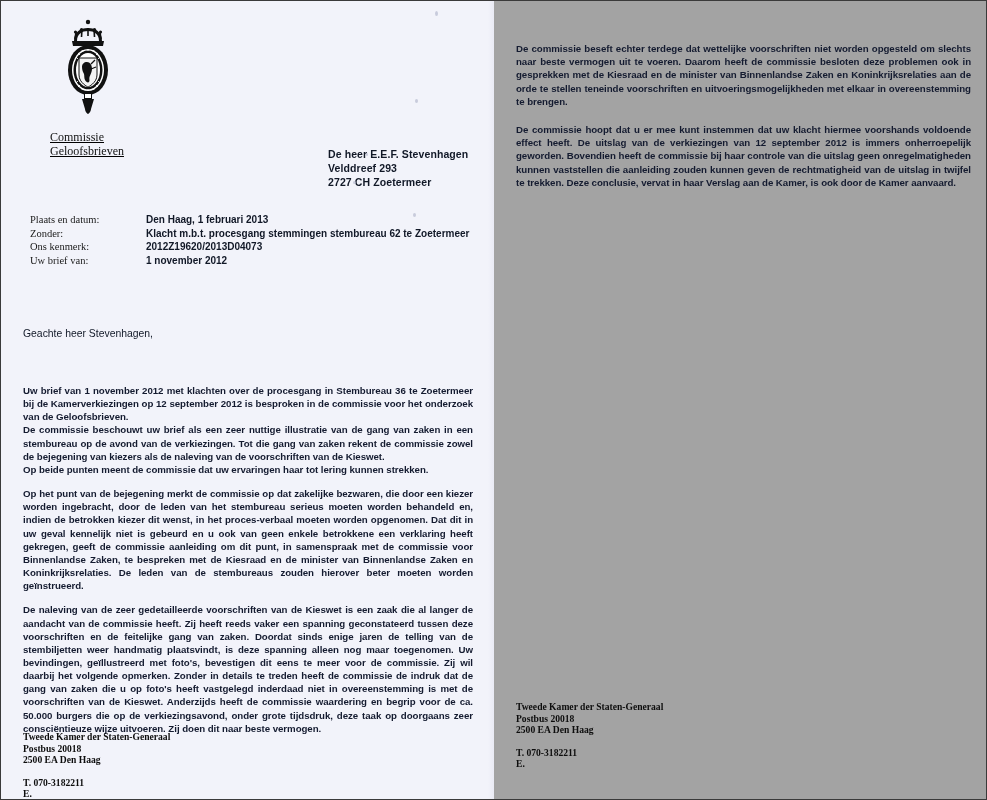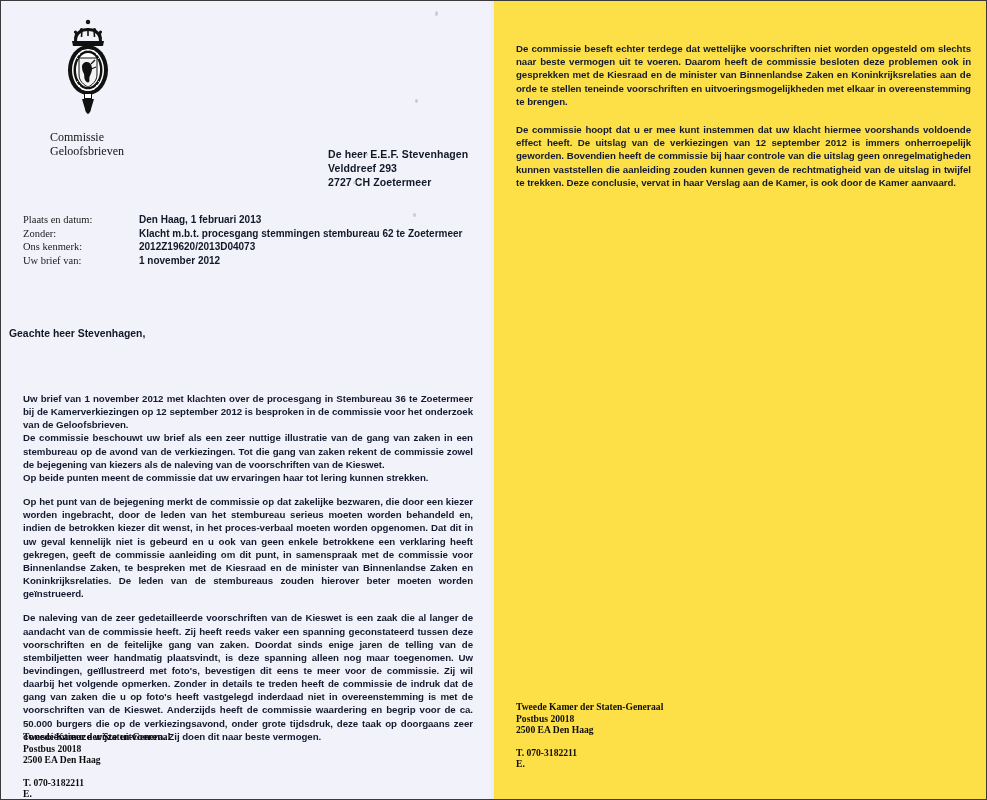--- a/index.html
+++ b/index.html
@@ -26,40 +26,41 @@
   .page-left {
     left: 0;
     width: 494px;
     background: #f2f3fa;
     border: 1px solid #3a3a3a;
     border-right: none;
   }
   .page-right {
     left: 494px;
     width: 493px;
-    background: #fde047;
+    background: #a3a3a3;
     border: 1px solid #3a3a3a;
     border-left: none;
   }
   .page-left::after {
     content: "";
     position: absolute;
     top: 0; right: 0; bottom: 0;
     width: 6px;
     background: linear-gradient(to right, rgba(220,222,236,0) 0%, rgba(232,233,244,0.85) 100%);
     pointer-events: none;
   }
 
   
   .emblem-wrap {
     position: absolute;
     left: 42px;
     top: 16px;
     width: 90px;
     text-align: center;
+    text-decoration: underline;
   }
   .emblem-svg { display: block; margin: 0 auto; }
   .emblem-caption {
     margin-top: 5px;
     font-family: "Liberation Serif", serif;
     font-size: 12px;
     line-height: 14px;
     color: #111;
     text-align: left;
     padding-left: 7px;
@@ -74,21 +75,21 @@
     line-height: 14.2px;
     font-weight: bold;
     color: #111827;
     letter-spacing: 0.1px;
     margin-top: 12px;
   }
 
   
   .meta {
     position: absolute;
-    left: 22px;
+    left: 29px;
     top: 212px;
     font-size: 10px;
     line-height: 13.6px;
     color: #111;
   }
   .meta-row { display: flex; }
   .meta-label {
     width: 100px;
     font-family: "Liberation Serif", serif;
     font-size: 10.5px;
@@ -99,38 +100,38 @@
     font-size: 10px;
     font-weight: bold;
     color: #111827;
     white-space: nowrap;
     margin-left: 16px;
   }
 
   
   .salutation {
     position: absolute;
-    left: 8px;
+    left: 22px;
     top: 327px;
     font-size: 10.4px;
-    font-weight: bold;
+    font-weight: normal;
     color: #111827;
   }
   .body-block {
     position: absolute;
     left: 22px;
     width: 450px;
     font-size: 9.7px;
     line-height: 13.15px;
     color: #141b30;
     text-align: justify;
     font-weight: bold;
     letter-spacing: -0.05px;
   }
-  .body-left { top: 383px; margin-top: 8px; }
+  .body-left { top: 383px; }
   .body-block p { margin: 0 0 11px 0; }
   .body-block p:last-child { margin-bottom: 0; }
 
   
   .sender {
     font-family: "Liberation Serif", serif;
     font-weight: bold;
     font-size: 9.6px;
     line-height: 11.6px;
     color: #0d0d0d;

